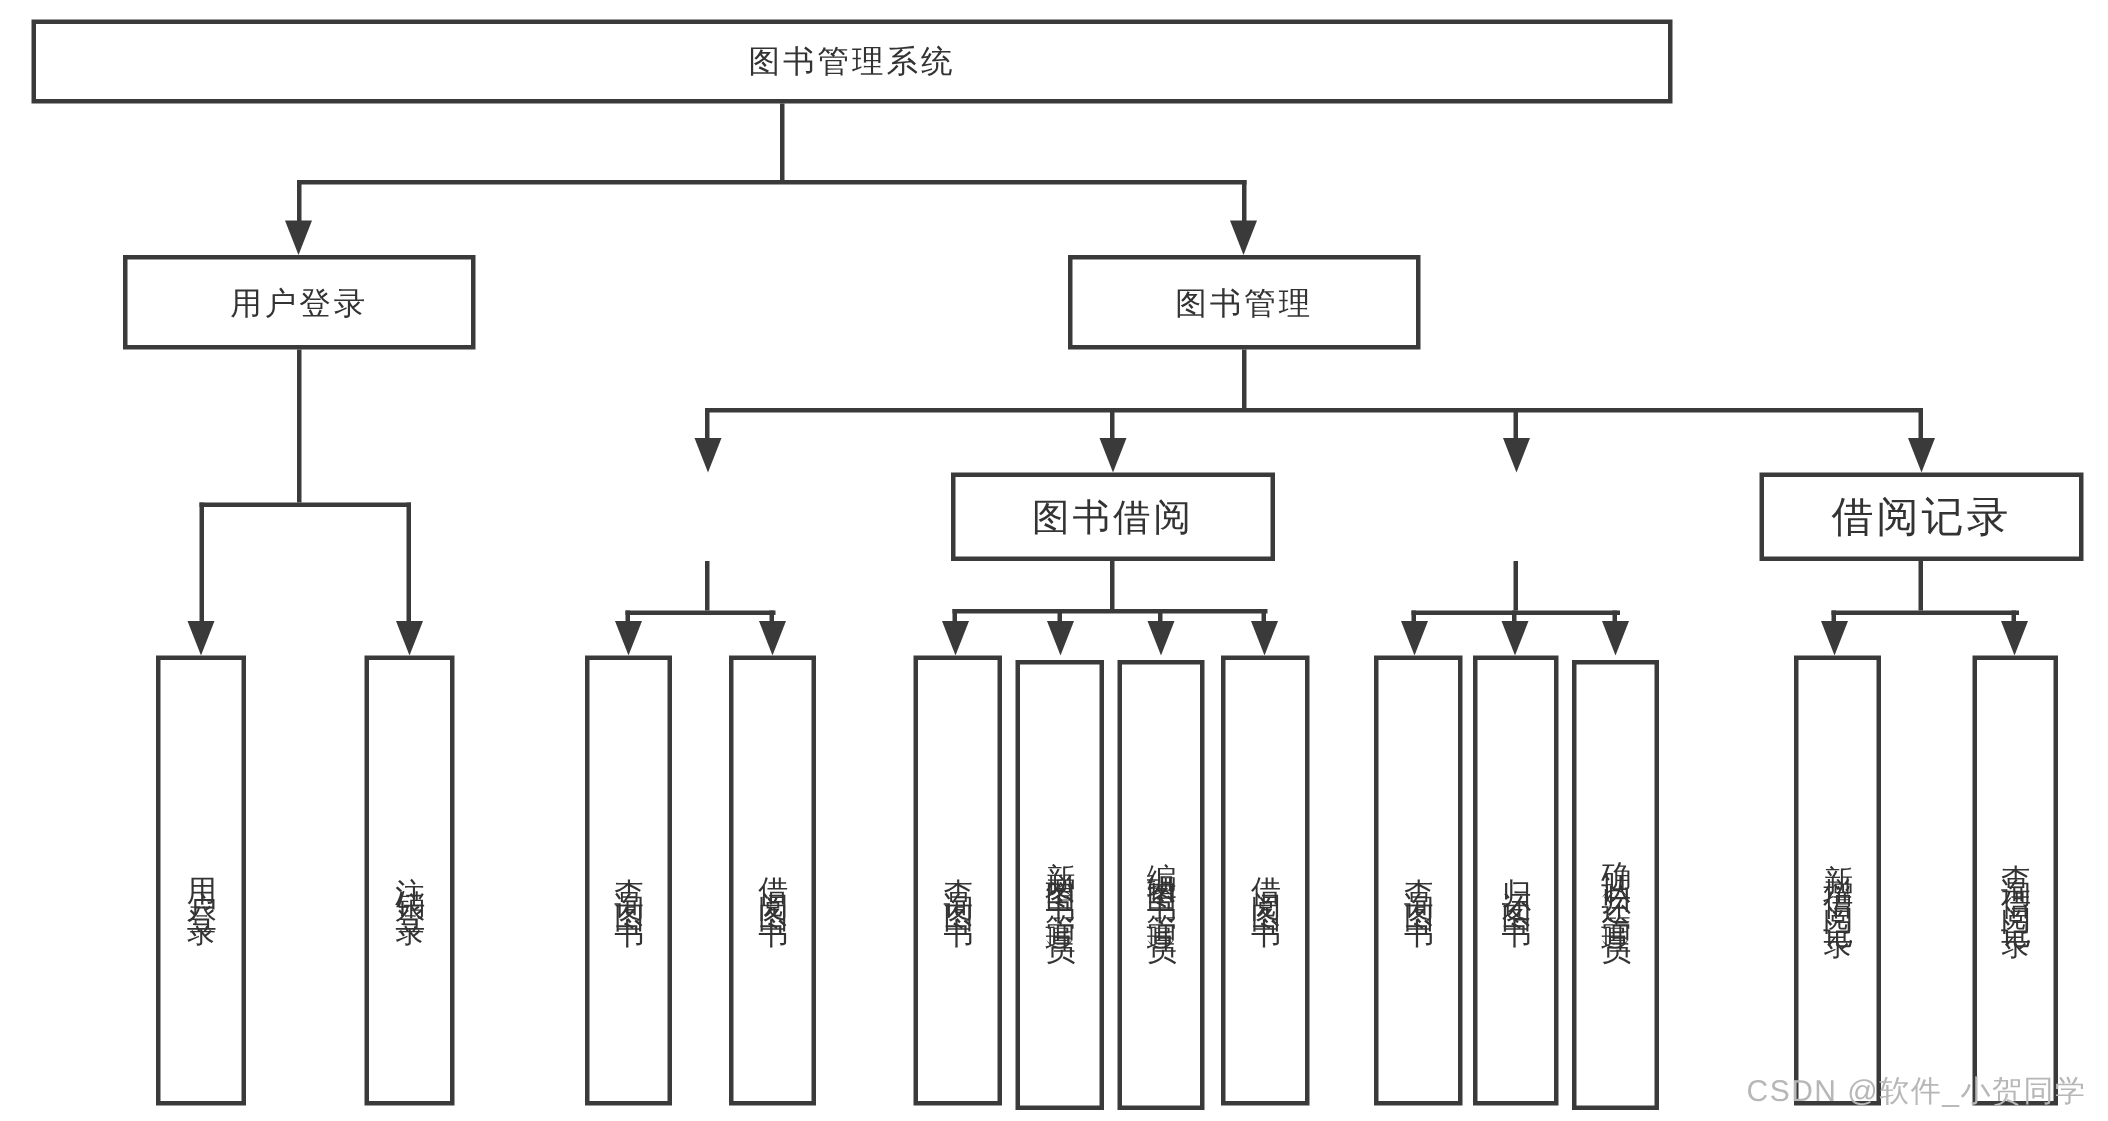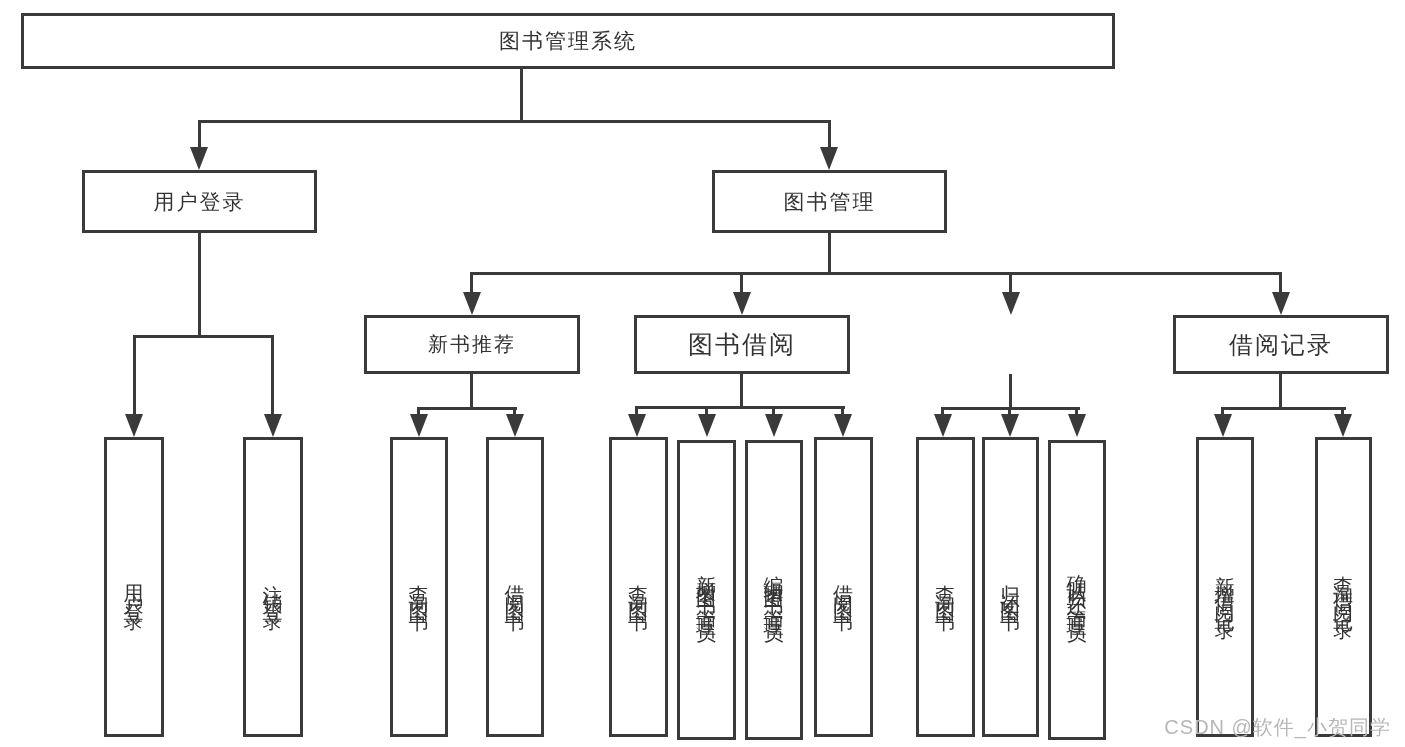--- a/index.html
+++ b/index.html
@@ -108,27 +108,24 @@
   <div class="hline" style="left:470px; top:272px; width:812px;"></div>
   <div class="vline" style="left:470px; top:272px; height:22px;"></div>
   <div class="arrow" style="left:463px; top:292px;"></div>
   <div class="vline" style="left:740px; top:272px; height:22px;"></div>
   <div class="arrow" style="left:733px; top:292px;"></div>
   <div class="vline" style="left:1009px; top:272px; height:22px;"></div>
   <div class="arrow" style="left:1002px; top:292px;"></div>
   <div class="vline" style="left:1279px; top:272px; height:22px;"></div>
   <div class="arrow" style="left:1272px; top:292px;"></div>
 
-  <div class="box" style="left:364px; top:315px; width:216px; height:59px; font-size:20px;">
-    <span>新书推荐</span>
-  </div>
   <div class="box" style="left:634px; top:315px; width:216px; height:59px; font-size:25px;">
     <span>图书借阅</span>
   </div>
-  <div class="box" style="left:1173px; top:315px; width:216px; height:59px; font-size:24px;">
+  <div class="box" style="left:1173px; top:315px; width:216px; height:59px; font-size:28px;">
     <span>借阅记录</span>
   </div>
 
   <div class="vline" style="left:470px; top:374px; height:33px;"></div>
   <div class="hline" style="left:417px; top:407px; width:100px;"></div>
   <div class="vline" style="left:417px; top:407px; height:10px;"></div>
   <div class="arrow" style="left:410px; top:414px;"></div>
   <div class="vline" style="left:513px; top:407px; height:10px;"></div>
   <div class="arrow" style="left:506px; top:414px;"></div>
 

